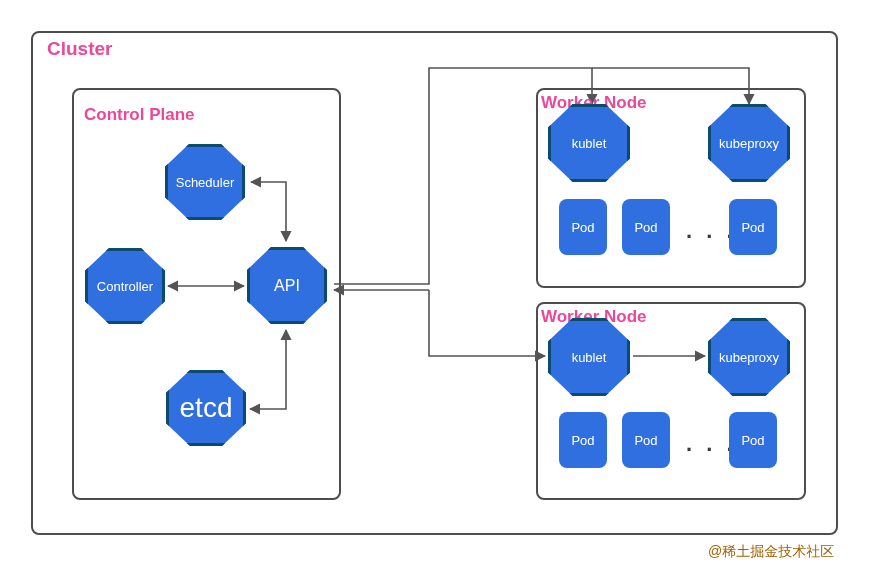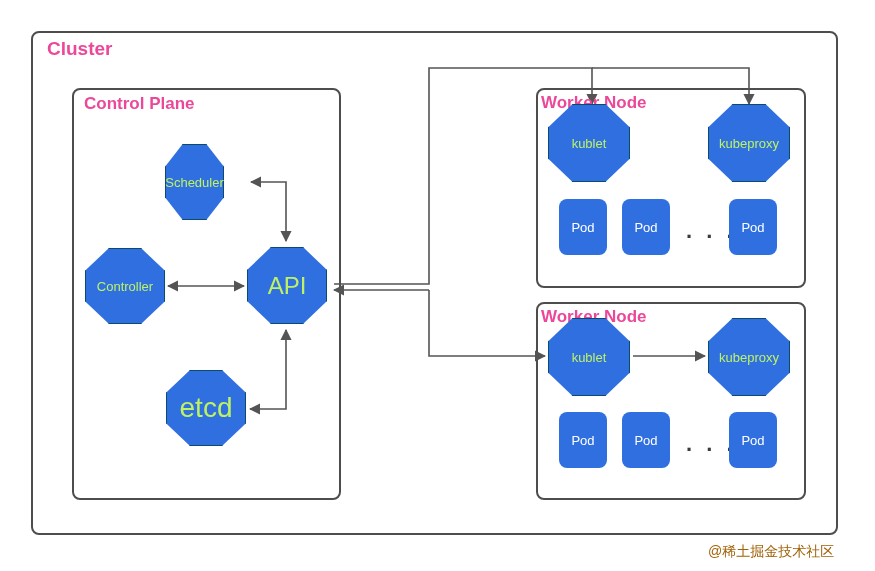--- a/index.html
+++ b/index.html
@@ -24,42 +24,42 @@
   }
   .box-title {
     position: absolute;
     font-weight: bold;
     color: #ec4899;
     white-space: nowrap;
   }
   #cluster-box { left: 31px; top: 31px; width: 807px; height: 504px; }
   #cluster-title { left: 47px; top: 38px; font-size: 19px; }
   #control-plane-box { left: 72px; top: 88px; width: 269px; height: 412px; }
-  #control-plane-title { left: 84px; top: 94px; font-size: 17px; }
+  #control-plane-title { left: 84px; top: 105px; font-size: 17px; }
   #worker1-box { left: 536px; top: 88px; width: 270px; height: 200px; }
   #worker1-title { left: 541px; top: 93px; font-size: 17px; }
   #worker2-box { left: 536px; top: 302px; width: 270px; height: 198px; }
   #worker2-title { left: 541px; top: 307px; font-size: 17px; }
 
   .octagon {
     position: absolute;
     background: #2f6fe0;
-    border: 1px solid #0c4a6e;
+    border: 3px solid #0c4a6e;
     -webkit-clip-path: polygon(30% 0%, 70% 0%, 100% 30%, 100% 70%, 70% 100%, 30% 100%, 0% 70%, 0% 30%);
     clip-path: polygon(30% 0%, 70% 0%, 100% 30%, 100% 70%, 70% 100%, 30% 100%, 0% 70%, 0% 30%);
     display: flex;
     align-items: center;
     justify-content: center;
-    color: #bef264;
+    color: #ffffff;
     box-sizing: border-box;
     text-align: center;
   }
-  #node-scheduler { left: 165px; top: 144px; width: 59px; height: 76px; font-size: 13px; }
+  #node-scheduler { left: 165px; top: 144px; width: 80px; height: 76px; font-size: 13px; }
   #node-controller { left: 85px; top: 248px; width: 80px; height: 76px; font-size: 13px; text-align: center; }
-  #node-api { left: 247px; top: 247px; width: 80px; height: 77px; font-size: 24px; }
+  #node-api { left: 247px; top: 247px; width: 80px; height: 77px; font-size: 16px; }
   #node-etcd { left: 166px; top: 370px; width: 80px; height: 76px; font-size: 28px; }
   #node-w1-kublet { left: 548px; top: 104px; width: 82px; height: 78px; font-size: 13px; }
   #node-w1-kubeproxy { left: 708px; top: 104px; width: 82px; height: 78px; font-size: 13px; }
   #node-w2-kublet { left: 548px; top: 318px; width: 82px; height: 78px; font-size: 13px; }
   #node-w2-kubeproxy { left: 708px; top: 318px; width: 82px; height: 78px; font-size: 13px; }
 
   .pod {
     position: absolute;
     background: #2f6fe0;
     border-radius: 8px;

